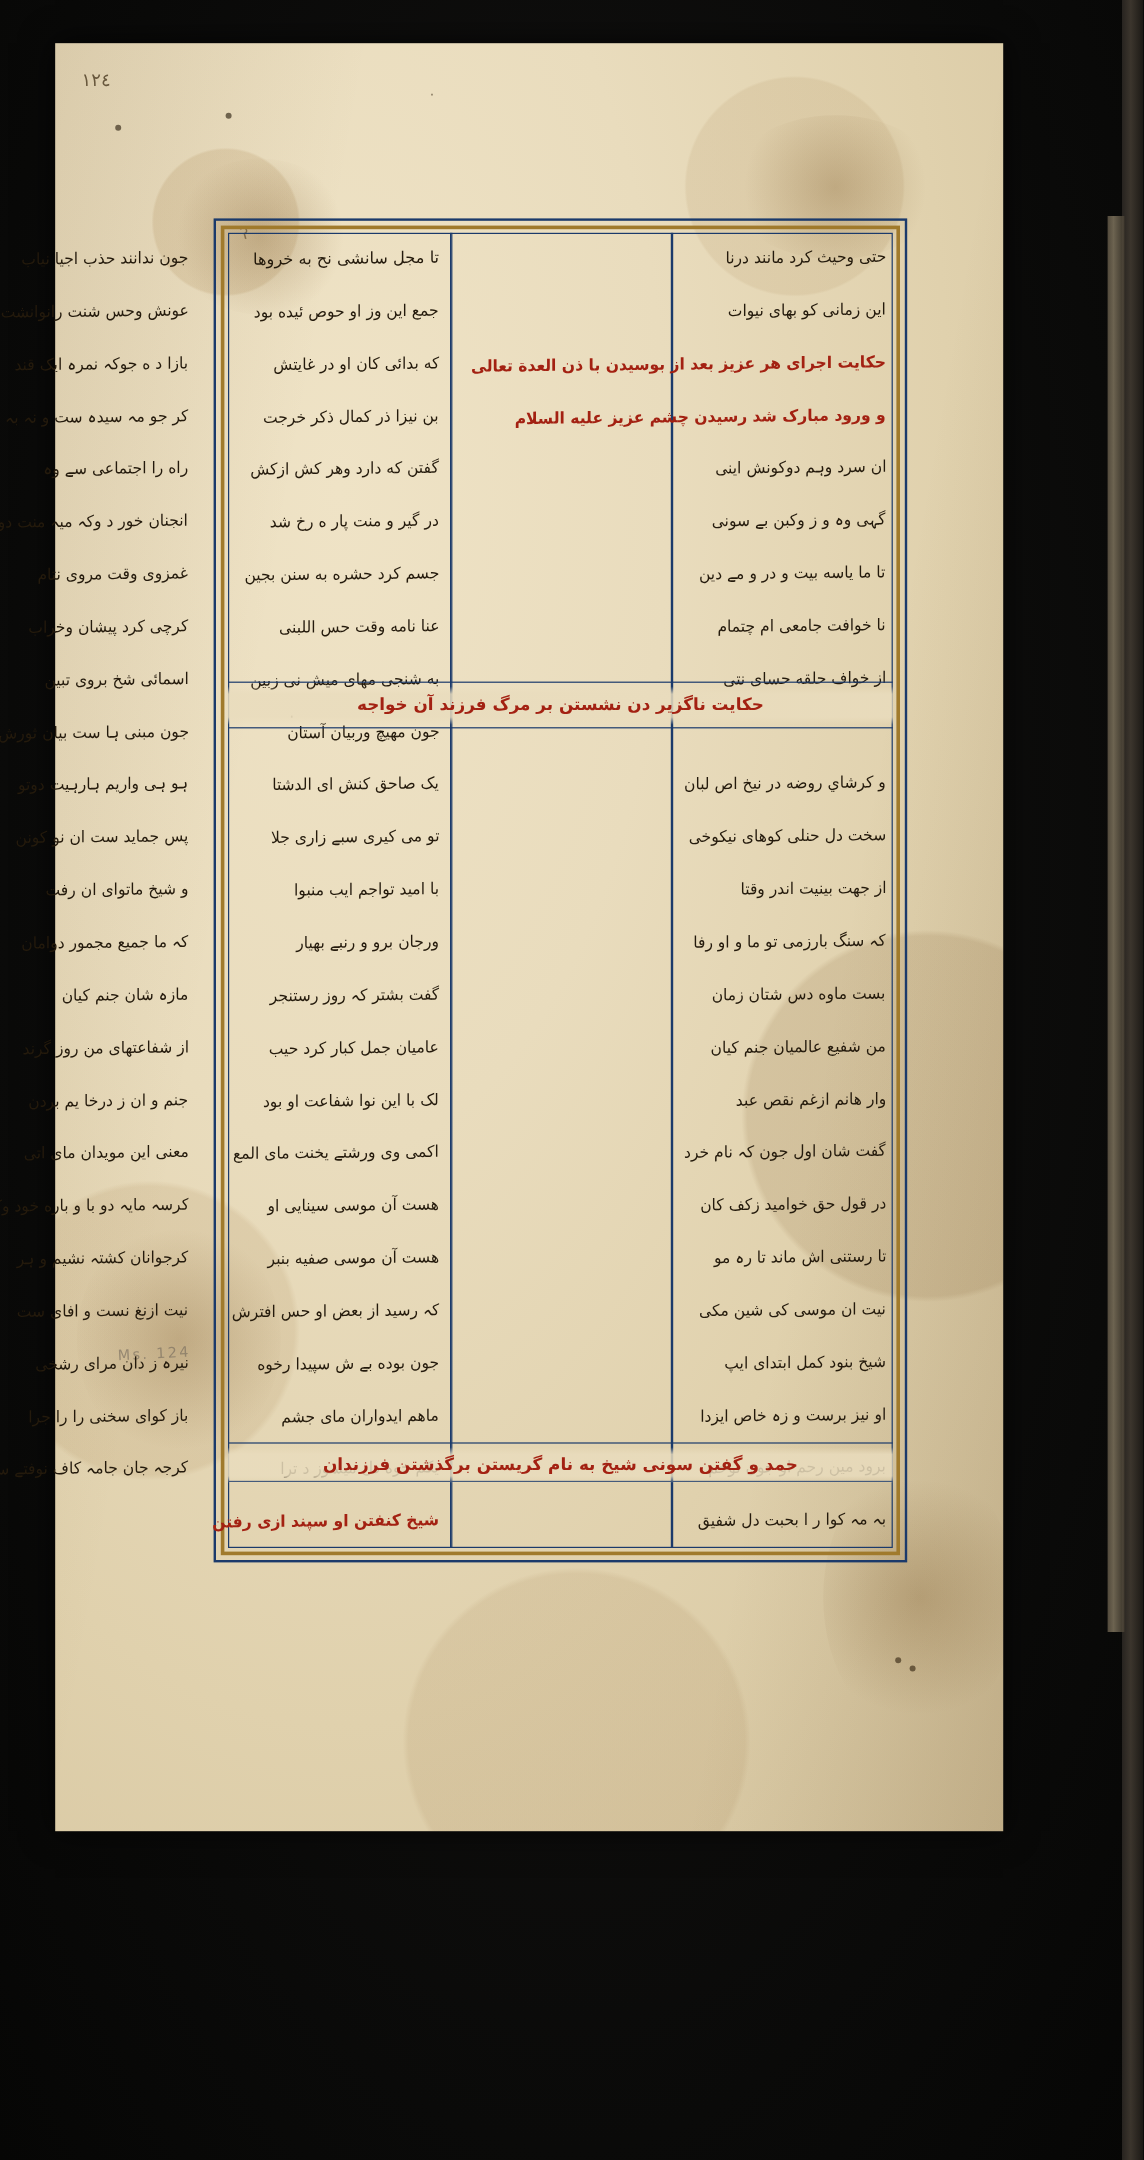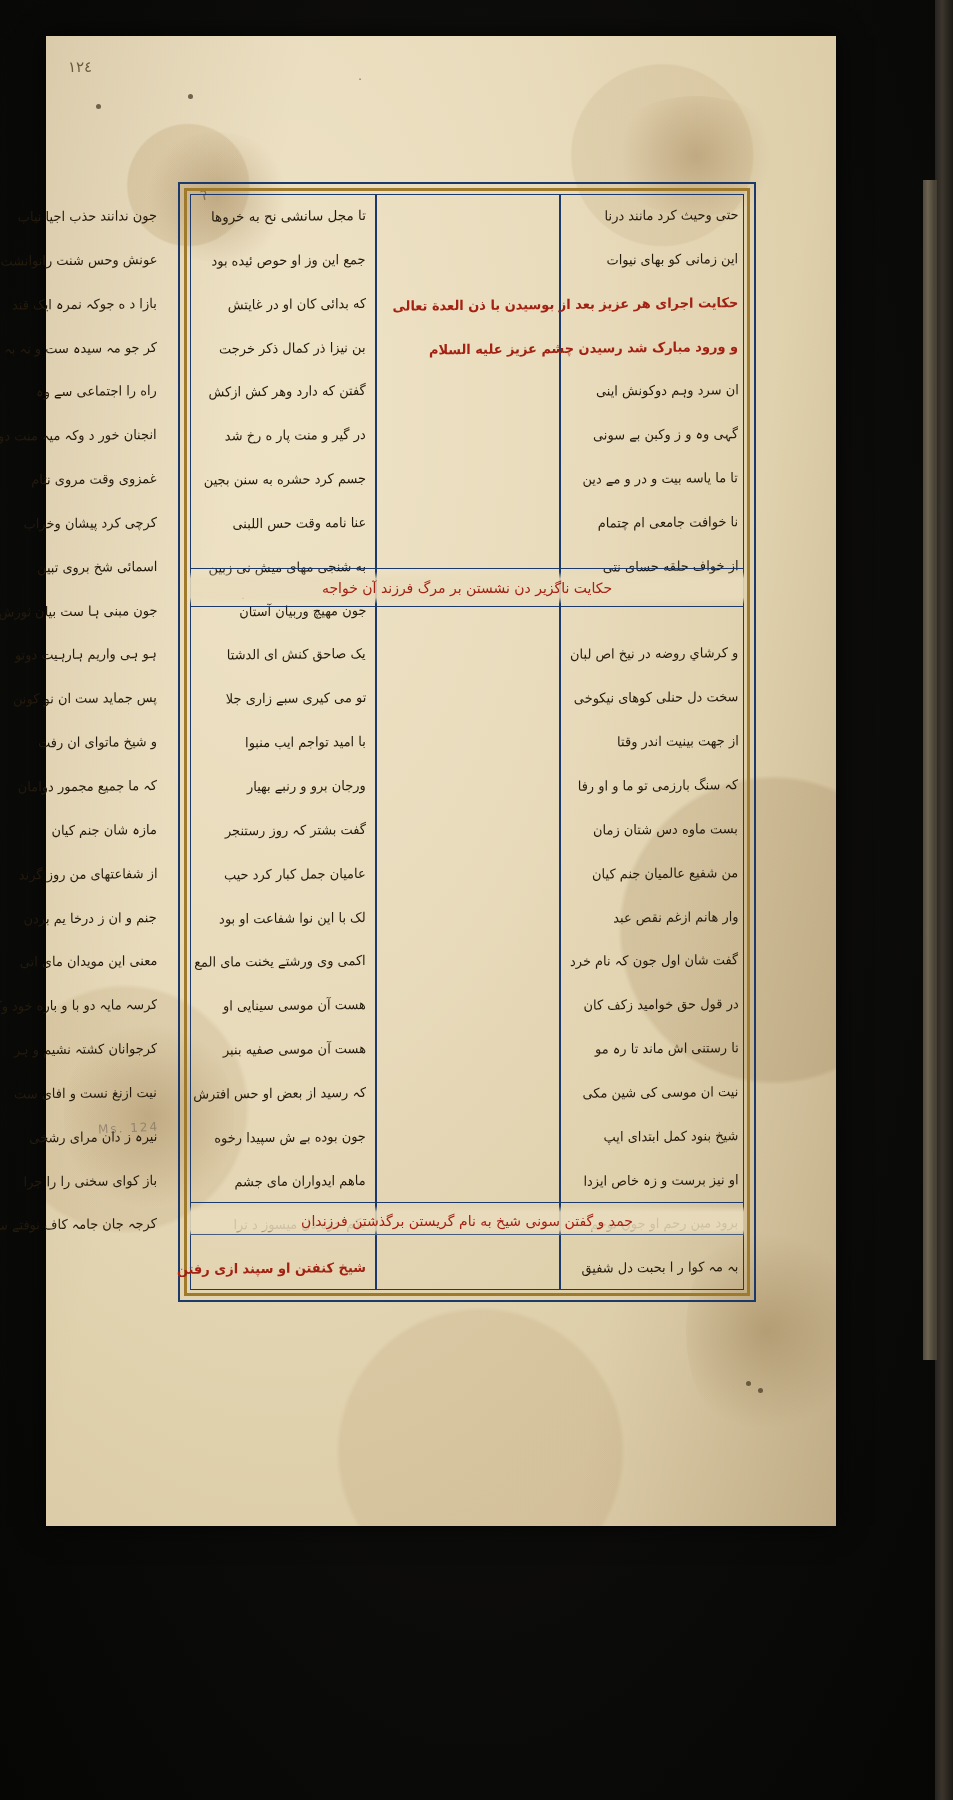--- a/index.html
+++ b/index.html
@@ -194,21 +194,21 @@
 
   
   .banner {
     position: absolute;
     left: 0;
     right: 0;
     display: flex;
     align-items: center;
     justify-content: center;
     color: #a32112;
-    font-weight: normal;
+    font-weight: bold;
     font-size: 14px;
     white-space: nowrap;
     overflow: hidden;
     direction: rtl;
     z-index: 3;
     background: linear-gradient(180deg, rgba(233,220,189,0) 0%, rgba(233,220,189,.85) 20%, rgba(233,220,189,.85) 80%, rgba(233,220,189,0) 100%);
   }
   .blue-divider {
     position: absolute;
     left: 0;

